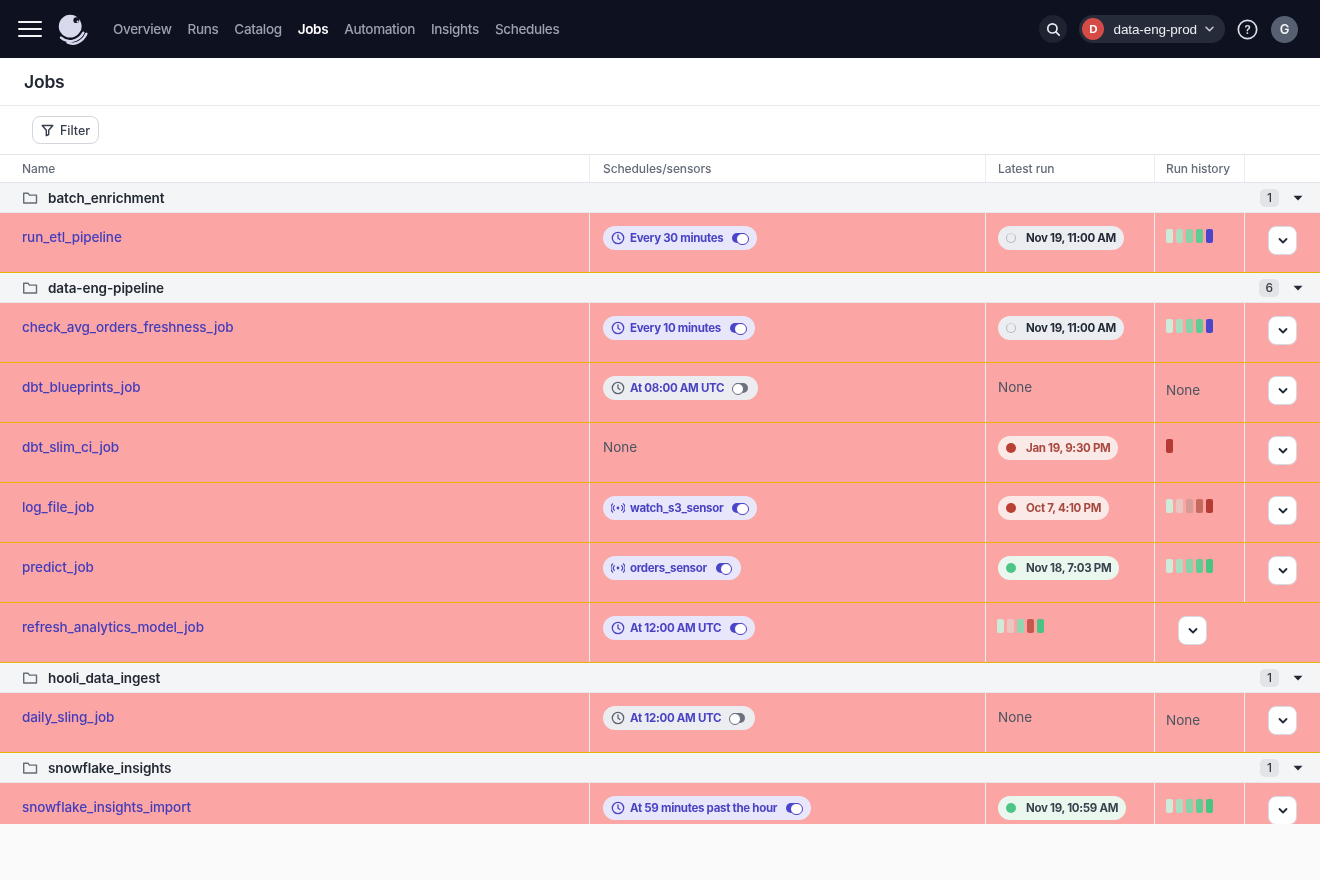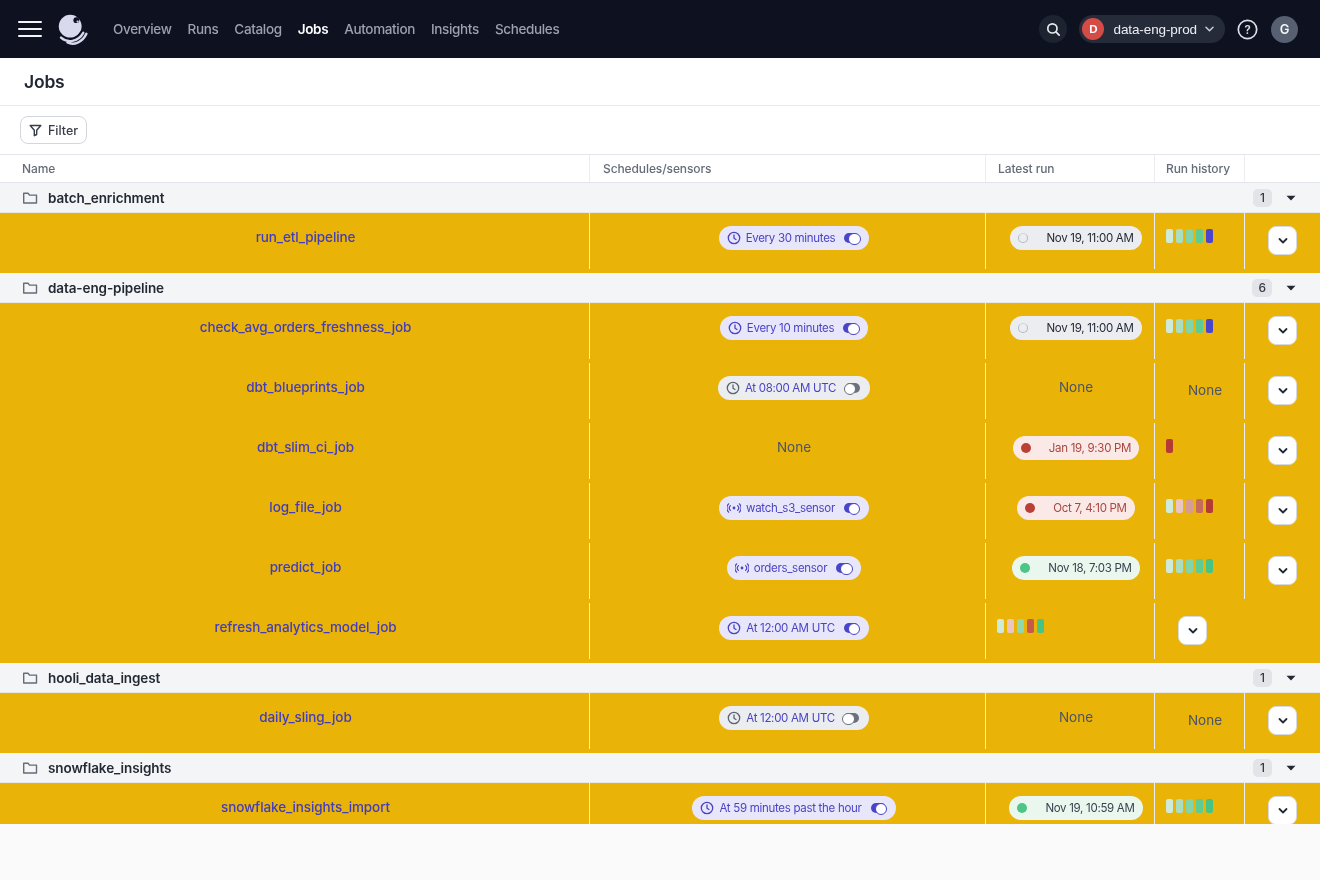--- a/index.html
+++ b/index.html
@@ -19,60 +19,60 @@
   .nav-search { width:28px; height:28px; border-radius:50%; background:#1E2331; border:none; display:flex; align-items:center; justify-content:center; }
   .nav-deploy { margin-left:12px; height:28px; border-radius:14px; background:#262B3A; border:none; display:flex; align-items:center; padding:3px 11px 3px 3px; }
   .nav-deploy .d-avatar { width:22px; height:22px; border-radius:50%; background:#D54B45; color:#FFF; font-size:11.5px; font-weight:600; display:flex; align-items:center; justify-content:center; }
   .nav-deploy .d-name { margin:0 8px 0 9px; color:#EDEFF3; font-size:13.5px; font-weight:500; letter-spacing:-0.1px; }
   .nav-help { margin-left:11px; width:22px; height:22px; background:none; border:none; display:flex; align-items:center; justify-content:center; }
   .nav-avatar { margin-left:13px; width:27px; height:27px; border-radius:50%; background:#566070; color:#F3F5F7; font-size:13px; font-weight:600; display:flex; align-items:center; justify-content:center; }
 
   
   .title-band { height:48px; background:#FFFFFF; border-bottom:1px solid #E7E9ED; display:flex; align-items:center; padding:0 24px; }
   .title-band h1 { font-size:17.5px; font-weight:600; color:#222734; letter-spacing:-0.2px; }
-  .filter-band { height:48px; background:#FFFFFF; display:flex; align-items:center; padding:0 20px; }
+  .filter-band { height:48px; background:#FFFFFF; display:flex; align-items:center; padding:0 32px; }
   .btn-filter { height:28px; display:inline-flex; align-items:center; gap:6px; padding:0 8px; background:#FFF; border:1px solid #D3D6DD; border-radius:8px; font-family:inherit; font-size:12.5px; font-weight:500; color:#363E4B; }
 
   
   .jobs-table { background:#FFFFFF; border-top:1px solid #E2E4E9; }
   .trow { display:grid; grid-template-columns:590px 396px 169px 90px 75px; }
   .thead { height:28px; border-bottom:1px solid #E2E4E9; background:#FFF; }
   .thead .cell { font-size:12px; color:#656C79; font-weight:450; display:flex; align-items:center; letter-spacing:-0.1px; }
-  .cell { padding-left:13px;text-align:center; }
+  .cell { padding-left:13px; }
   .cell.c1 { padding-left:22px; }
   .cell.c3 { padding-left:12px; }
   .cell.c4 { padding-left:11px; }
   .cell.c5 { padding-left:0; }
-  .jrow { height:60px; background:#eab308; border-bottom:4px solid #eab308; }
+  .jrow { height:60px; background:#fca5a5; border-bottom:1px solid #eab308; }
   .jrow .cell { padding-top:13px; }
   .jrow .cell.c4 { padding-top:16px; }
   .jrow .cell.c4 .none { margin-top:-3px; display:inline-block; }
   .jrow .cell.c5 { padding-top:13px; }
   .jrow .c1, .jrow .c2, .jrow .c3, .jrow .c4, .thead .c1, .thead .c2, .thead .c3, .thead .c4 { border-right:1px solid #ECEDF0; }
   .job-link { font-size:13.5px; font-weight:500; color:#423DBB; text-decoration:none; letter-spacing:-0.1px; line-height:15px; display:inline-block; }
   .none { font-size:13.5px; color:#4C5462; line-height:15px; padding-top:1px; }
 
-  .grow { height:30px; background:#F4F5F7; border-bottom:1px solid #E7E8EC; display:flex; align-items:center; padding:0 24px 0 22px; }
+  .grow { height:30px; background:#F4F5F7; border-bottom:1px solid #E7E8EC; display:flex; align-items:center; padding:0 17px 0 22px; }
   .grow .gname { margin-left:10px; font-size:13.5px; font-weight:600; color:#242A34; letter-spacing:-0.1px; }
   .grow .badge { margin-left:auto; min-width:19px; height:18px; padding:0 6px; border-radius:5px; background:#E2E4E8; color:#343B46; font-size:12px; font-weight:500; display:flex; align-items:center; justify-content:center; }
   .grow .caret { margin-left:14px; display:flex; }
 
   
-  .pill { display:inline-flex; align-items:center; height:24px; border-radius:12px; padding:0 8px 0 8px; font-size:11.5px; letter-spacing:-0.3px; font-weight:400; white-space:nowrap; }
+  .pill { display:inline-flex; align-items:center; height:24px; border-radius:12px; padding:0 8px 0 8px; font-size:11.5px; letter-spacing:-0.3px; font-weight:700; white-space:nowrap; }
   .pill .txt { margin:0 0 0 5px; line-height:24px; }
   .pill-sched { background:#E8E6FA; color:#4A44C4; }
   .pill-sched-off { background:#ECEDF0; color:#4A44C4; }
   .toggle { position:relative; width:15px; height:9.5px; border-radius:5px; margin-left:9px; margin-right:2px; flex:none; }
   .toggle.on { background:#4A44C8; }
   .toggle.on::after { content:''; position:absolute; right:-1.5px; top:-0.75px; width:10.5px; height:10.5px; border-radius:50%; background:#FFF; border:1px solid #4A44C8; }
   .toggle.off { background:#6A717C; }
   .toggle.off::after { content:''; position:absolute; left:-1.5px; top:-0.75px; width:10.5px; height:10.5px; border-radius:50%; background:#FFF; border:1px solid #6A717C; }
 
   .pill-run { padding:0 8px 0 8px; font-size:11.5px; }
-  .pill-run .txt { margin-left:18px; }
+  .pill-run .txt { margin-left:10px; }
   .run-progress { background:#ECEDF0; color:#232A37; }
   .run-fail { background:#FAE9E6; color:#A8483F; }
   .run-ok { background:#E9F7EF; color:#3A424E; }
   .dot { width:10px; height:10px; border-radius:50%; flex:none; }
   .dot.red { background:#BA4036; }
   .dot.green { background:#4CC586; }
   .ring { width:10px; height:10px; border-radius:50%; border:1.6px solid #B2B9C3; border-top-color:#D2D6DC; flex:none; }
 
   
   .bars { display:flex; gap:3px; }

